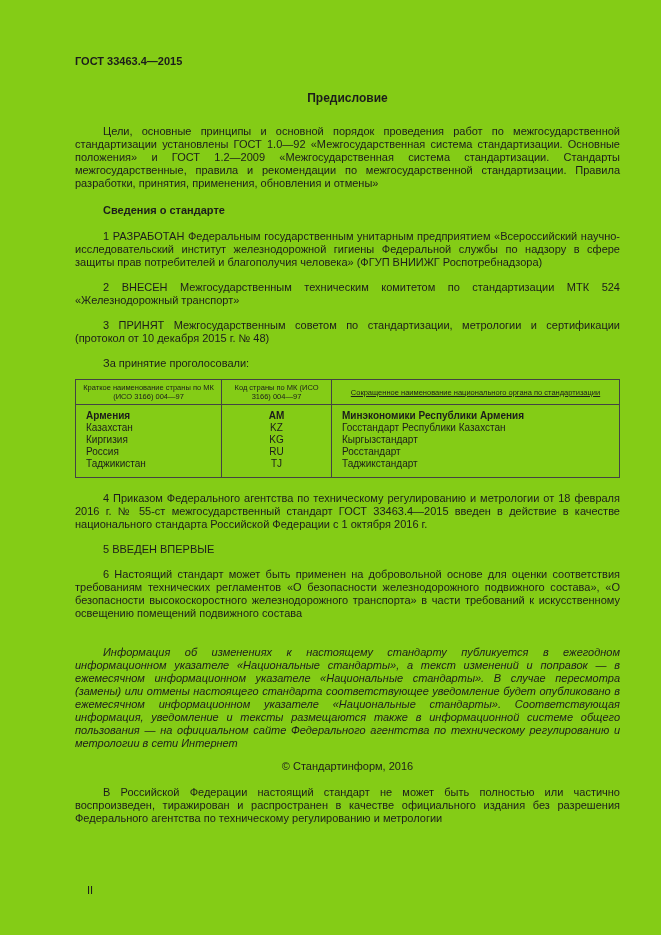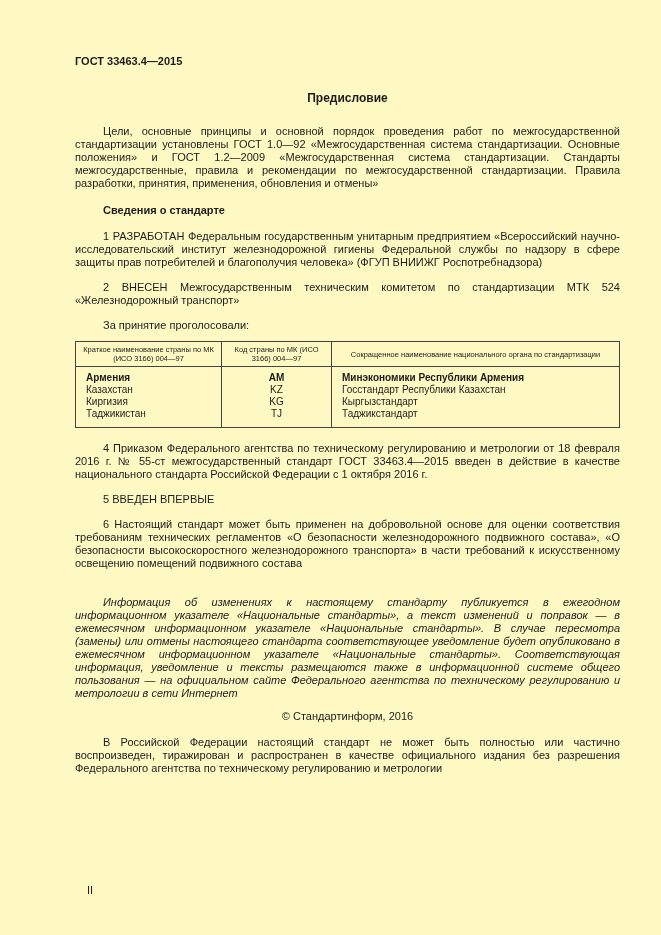--- a/index.html
+++ b/index.html
@@ -7,21 +7,21 @@
   body {
     background: #ffffff;
     font-family: "Liberation Sans", sans-serif;
     color: #1c1c1c;
   }
   .page {
     position: relative;
     width: 661px;
     height: 935px;
     padding: 55px 41px 0 75px;
-    background: #fef9c3;
+    background: #84cc16;
   }
   .doc-header {
     font-weight: bold;
     font-size: 11px;
     margin-bottom: 24px;
   }
   .title {
     text-align: center;
     font-size: 12px;
     font-weight: bold;
@@ -65,21 +65,21 @@
     border-right: 1px solid #444;
     font-size: 10px;
     line-height: 12px;
     padding: 0 10px;
     vertical-align: top;
   }
   .vote-table tbody tr:first-child td { padding-top: 5px; font-weight: bold; }
   .vote-table tbody tr:last-child td { padding-bottom: 7px; border-bottom: 1px solid #444; }
   .col-country { width: 146px; }
   .col-code   { width: 110px; }
-  .col-org    { width: auto; }
+  .col-org    { width: auto; text-decoration: underline; }
   .vote-table td.cell-code { text-align: center; }
   .notice {
     font-size: 11px;
     line-height: 13px;
     font-style: italic;
     text-align: justify;
     text-indent: 28px;
     margin-top: 26px;
     margin-bottom: 10px;
   }
@@ -112,20 +112,21 @@
   <div class="title">Предисловие</div>
 
   <p class="para">Цели, основные принципы и основной порядок проведения работ по межгосударственной стандартизации установлены ГОСТ 1.0—92 «Межгосударственная система стандартизации. Основные положения» и ГОСТ 1.2—2009 «Межгосударственная система стандартизации. Стандарты межгосударственные, правила и рекомендации по межгосударственной стандартизации. Правила разработки, принятия, применения, обновления и отмены»</p>
 
   <div class="subheading">Сведения о стандарте</div>
 
   <p class="para">1 РАЗРАБОТАН Федеральным государственным унитарным предприятием «Всероссийский научно-исследовательский институт железнодорожной гигиены Федеральной службы по надзору в сфере защиты прав потребителей и благополучия человека» (ФГУП ВНИИЖГ Роспотребнадзора)</p>
 
   <p class="para">2 ВНЕСЕН Межгосударственным техническим комитетом по стандартизации МТК 524 «Железнодорожный транспорт»</p>
 
+  <p class="para">3 ПРИНЯТ Межгосударственным советом по стандартизации, метрологии и сертификации (протокол от 10 декабря 2015 г. № 48)</p>
 
   <div class="caption">За принятие проголосовали:</div>
 
   <table class="vote-table">
     <thead>
       <tr>
         <th class="col-country">Краткое наименование страны по МК (ИСО 3166) 004—97</th>
         <th class="col-code">Код страны по МК (ИСО 3166) 004—97</th>
         <th class="col-org">Сокращенное наименование национального органа по стандартизации</th>
       </tr>
@@ -140,20 +141,25 @@
         <td>Казахстан</td>
         <td class="cell-code">KZ</td>
         <td>Госстандарт Республики Казахстан</td>
       </tr>
       <tr>
         <td>Киргизия</td>
         <td class="cell-code">KG</td>
         <td>Кыргызстандарт</td>
       </tr>
       <tr>
+        <td>Россия</td>
+        <td class="cell-code">RU</td>
+        <td>Росстандарт</td>
+      </tr>
+      <tr>
         <td>Таджикистан</td>
         <td class="cell-code">TJ</td>
         <td>Таджикстандарт</td>
       </tr>
     </tbody>
   </table>
 
   <p class="para">4 Приказом Федерального агентства по техническому регулированию и метрологии от 18 февраля 2016 г. № 55-ст межгосударственный стандарт ГОСТ 33463.4—2015 введен в действие в качестве национального стандарта Российской Федерации с 1 октября 2016 г.</p>
 
   <p class="para">5 ВВЕДЕН ВПЕРВЫЕ</p>

